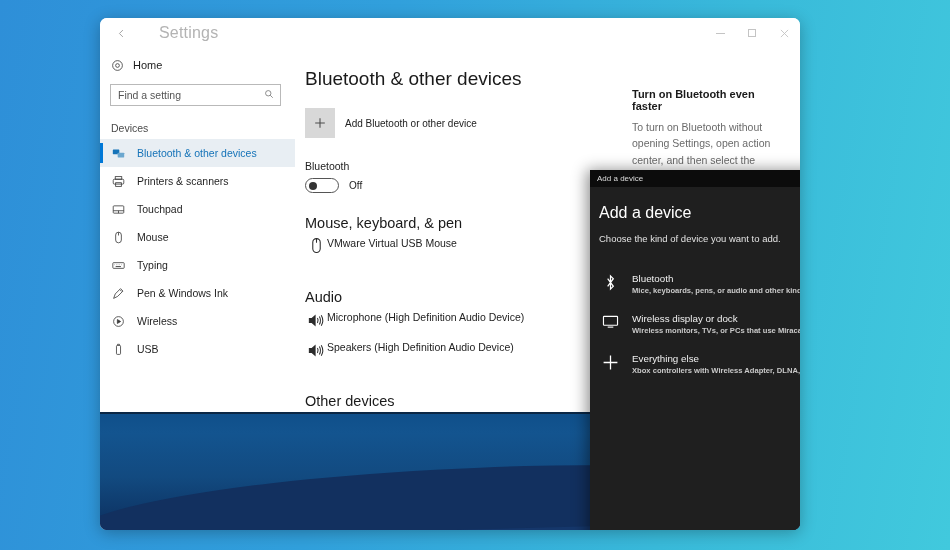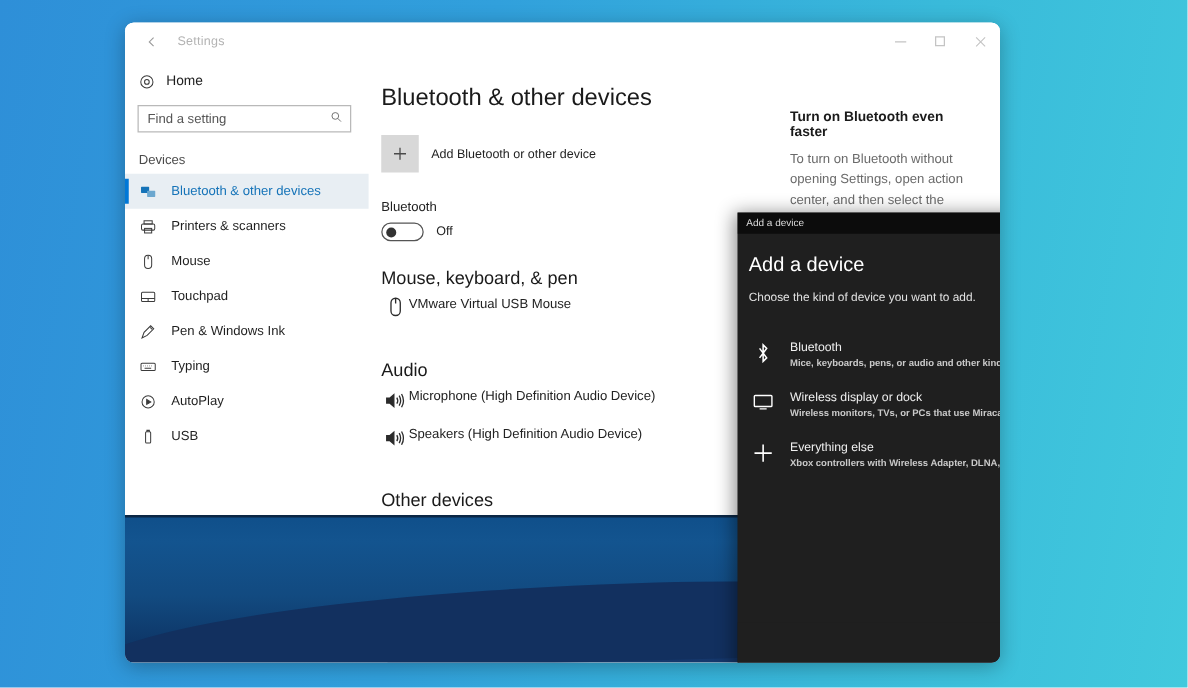--- a/index.html
+++ b/index.html
@@ -28,21 +28,21 @@
     height: 30px; background: #ffffff;
     display: flex; align-items: center;
     position: relative;
   }
   .tb-back {
     width: 26px; height: 18px; margin-left: 8px;
     display: flex; align-items: center; justify-content: center;
     color: #9a9a9a; font-size: 12px; line-height: 1;
   }
   .tb-title {
-    font-size: 10px; color: #b3b3b3; margin-left: 8px; letter-spacing: .2px;
+    font-size: 16px; color: #b3b3b3; margin-left: 25px; letter-spacing: .2px;
   }
   .tb-controls {
     position: absolute; right: 0; top: 0; height: 30px;
     display: flex; align-items: center;
   }
   .tb-btn {
     width: 32px; height: 30px;
     display: flex; align-items: center; justify-content: center;
     color: #c4c4c4; font-size: 11px; line-height: 1;
   }
@@ -256,65 +256,65 @@
               <rect x="1.5" y="5.2" width="13" height="6" rx="1.4"></rect>
             <rect x="4.5" y="9.5" width="7" height="4.5"></rect>
           </svg>
         </span>
         <span>Printers &amp; scanners</span>
       </div>
 
       <div class="nav-item">
         <span class="ico">
           <svg width="13" height="13" viewBox="0 0 16 16" fill="none" stroke="currentColor" stroke-width="1">
+            <rect x="1.5" y="3.5" width="13" height="9" rx="1"></rect>
+              <path d="M1.5 9.5 H14.5 M8 9.5 V12.5"></path>
+          </svg>
+        </span>
+        <span>Touchpad</span>
+      </div>
+
+      <div class="nav-item">
+        <span class="ico">
+          <svg width="13" height="13" viewBox="0 0 16 16" fill="none" stroke="currentColor" stroke-width="1">
             <rect x="4.5" y="1.5" width="7" height="13" rx="3.4"></rect>
               <path d="M8 1.5 V5.5"></path>
           </svg>
         </span>
         <span>Mouse</span>
       </div>
 
       <div class="nav-item">
         <span class="ico">
           <svg width="13" height="13" viewBox="0 0 16 16" fill="none" stroke="currentColor" stroke-width="1">
-            <rect x="1.5" y="3.5" width="13" height="9" rx="1"></rect>
-              <path d="M1.5 9.5 H14.5 M8 9.5 V12.5"></path>
-          </svg>
-        </span>
-        <span>Touchpad</span>
+            <rect x="1" y="4.5" width="14" height="7" rx="1"></rect>
+            <path d="M3.2 7 H3.6 M5.2 7 H5.6 M7.2 7 H7.6 M9.2 7 H9.6 M11.2 7 H11.6 M4.5 9.3 H11" stroke-width="1.1"></path>
+          </svg>
+        </span>
+        <span>Typing</span>
       </div>
 
       <div class="nav-item">
         <span class="ico">
           <svg width="13" height="13" viewBox="0 0 16 16" fill="none" stroke="currentColor" stroke-width="1">
             <path d="M2 14 L4 8.5 L10.5 2 L13.5 5 L7 11.5 Z"></path>
               <path d="M10 3.5 L12 5.5"></path>
           </svg>
         </span>
         <span>Pen &amp; Windows Ink</span>
       </div>
 
       <div class="nav-item">
         <span class="ico">
           <svg width="13" height="13" viewBox="0 0 16 16" fill="none" stroke="currentColor" stroke-width="1">
-            <rect x="1" y="4.5" width="14" height="7" rx="1"></rect>
-            <path d="M3.2 7 H3.6 M5.2 7 H5.6 M7.2 7 H7.6 M9.2 7 H9.6 M11.2 7 H11.6 M4.5 9.3 H11" stroke-width="1.1"></path>
-          </svg>
-        </span>
-        <span>Typing</span>
-      </div>
-
-      <div class="nav-item">
-        <span class="ico">
-          <svg width="13" height="13" viewBox="0 0 16 16" fill="none" stroke="currentColor" stroke-width="1">
             <circle cx="8" cy="8" r="6"></circle>
               <path d="M6.6 5.6 L10.6 8 L6.6 10.4 Z" fill="currentColor"></path>
           </svg>
         </span>
-        <span>AutoPlay</span>
+        <span>Wireless</span>
       </div>
 
       <div class="nav-item">
         <span class="ico">
           <svg width="13" height="13" viewBox="0 0 16 16" fill="none" stroke="currentColor" stroke-width="1">
             <rect x="5.5" y="3" width="5" height="11" rx="1"></rect>
               <path d="M6.8 3 V1.6 H9.2 V3"></path>
           </svg>
         </span>
         <span>USB</span>

